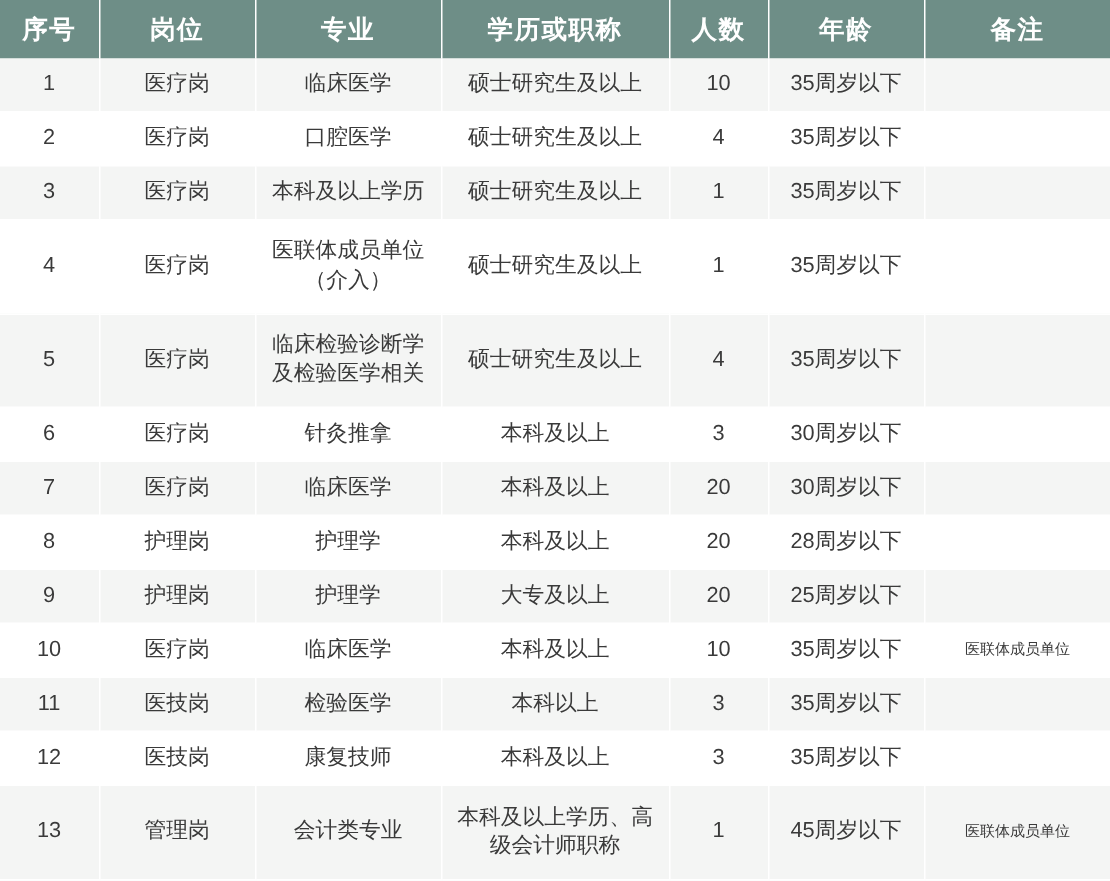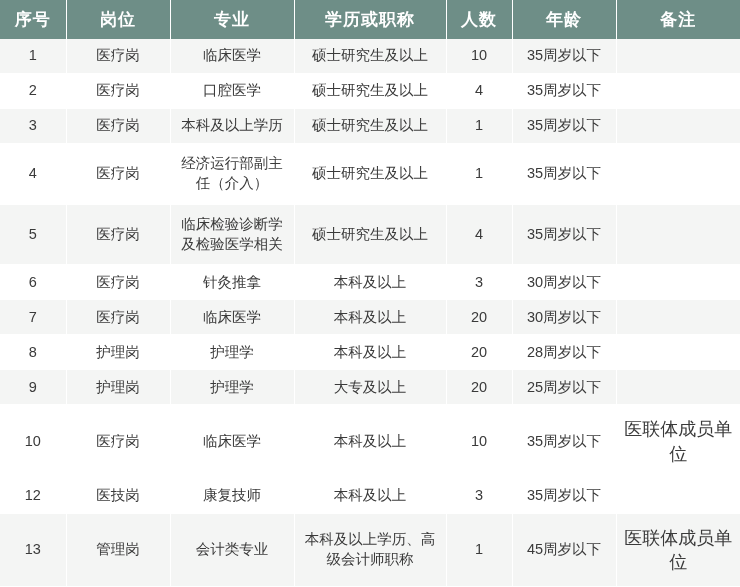--- a/index.html
+++ b/index.html
@@ -56,21 +56,21 @@
   tbody tr.odd td { background: #f4f5f4; }
   tbody tr.even td { background: #ffffff; }
 
   tbody td.col-note {
     background: #ffffff;
   }
   tbody tr.odd td.col-note {
     background: #f4f5f4;
   }
   tbody td.note-filled {
-    font-size: 18px;
+    font-size: 10px;
     color: #3a3a3a;
   }
   .cell-text {
     display: block;
     padding: 0 4px;
     white-space: pre-line;
   }
 </style>
 </head>
 <body>
@@ -171,21 +171,21 @@
     </tr>
 
     <tr class="even">
       <td>
           <span class="cell-text">4</span>
         </td>
       <td>
           <span class="cell-text">医疗岗</span>
         </td>
       <td>
-          <span class="cell-text">经济运行部副主任（介入）</span>
+          <span class="cell-text">医联体成员单位（介入）</span>
         </td>
       <td>
           <span class="cell-text">硕士研究生及以上</span>
         </td>
       <td>
           <span class="cell-text">1</span>
         </td>
       <td>
           <span class="cell-text">35周岁以下</span>
         </td>
@@ -331,20 +331,43 @@
           <span class="cell-text">10</span>
         </td>
       <td>
           <span class="cell-text">35周岁以下</span>
         </td>
       <td class="col-note note-filled">
           <span class="cell-text">医联体成员单位</span>
         </td>
     </tr>
 
+    <tr class="odd">
+      <td>
+          <span class="cell-text">11</span>
+        </td>
+      <td>
+          <span class="cell-text">医技岗</span>
+        </td>
+      <td>
+          <span class="cell-text">检验医学</span>
+        </td>
+      <td>
+          <span class="cell-text">本科以上</span>
+        </td>
+      <td>
+          <span class="cell-text">3</span>
+        </td>
+      <td>
+          <span class="cell-text">35周岁以下</span>
+        </td>
+      <td class="col-note">
+          <span class="cell-text"></span>
+        </td>
+    </tr>
 
     <tr class="even">
       <td>
           <span class="cell-text">12</span>
         </td>
       <td>
           <span class="cell-text">医技岗</span>
         </td>
       <td>
           <span class="cell-text">康复技师</span>

